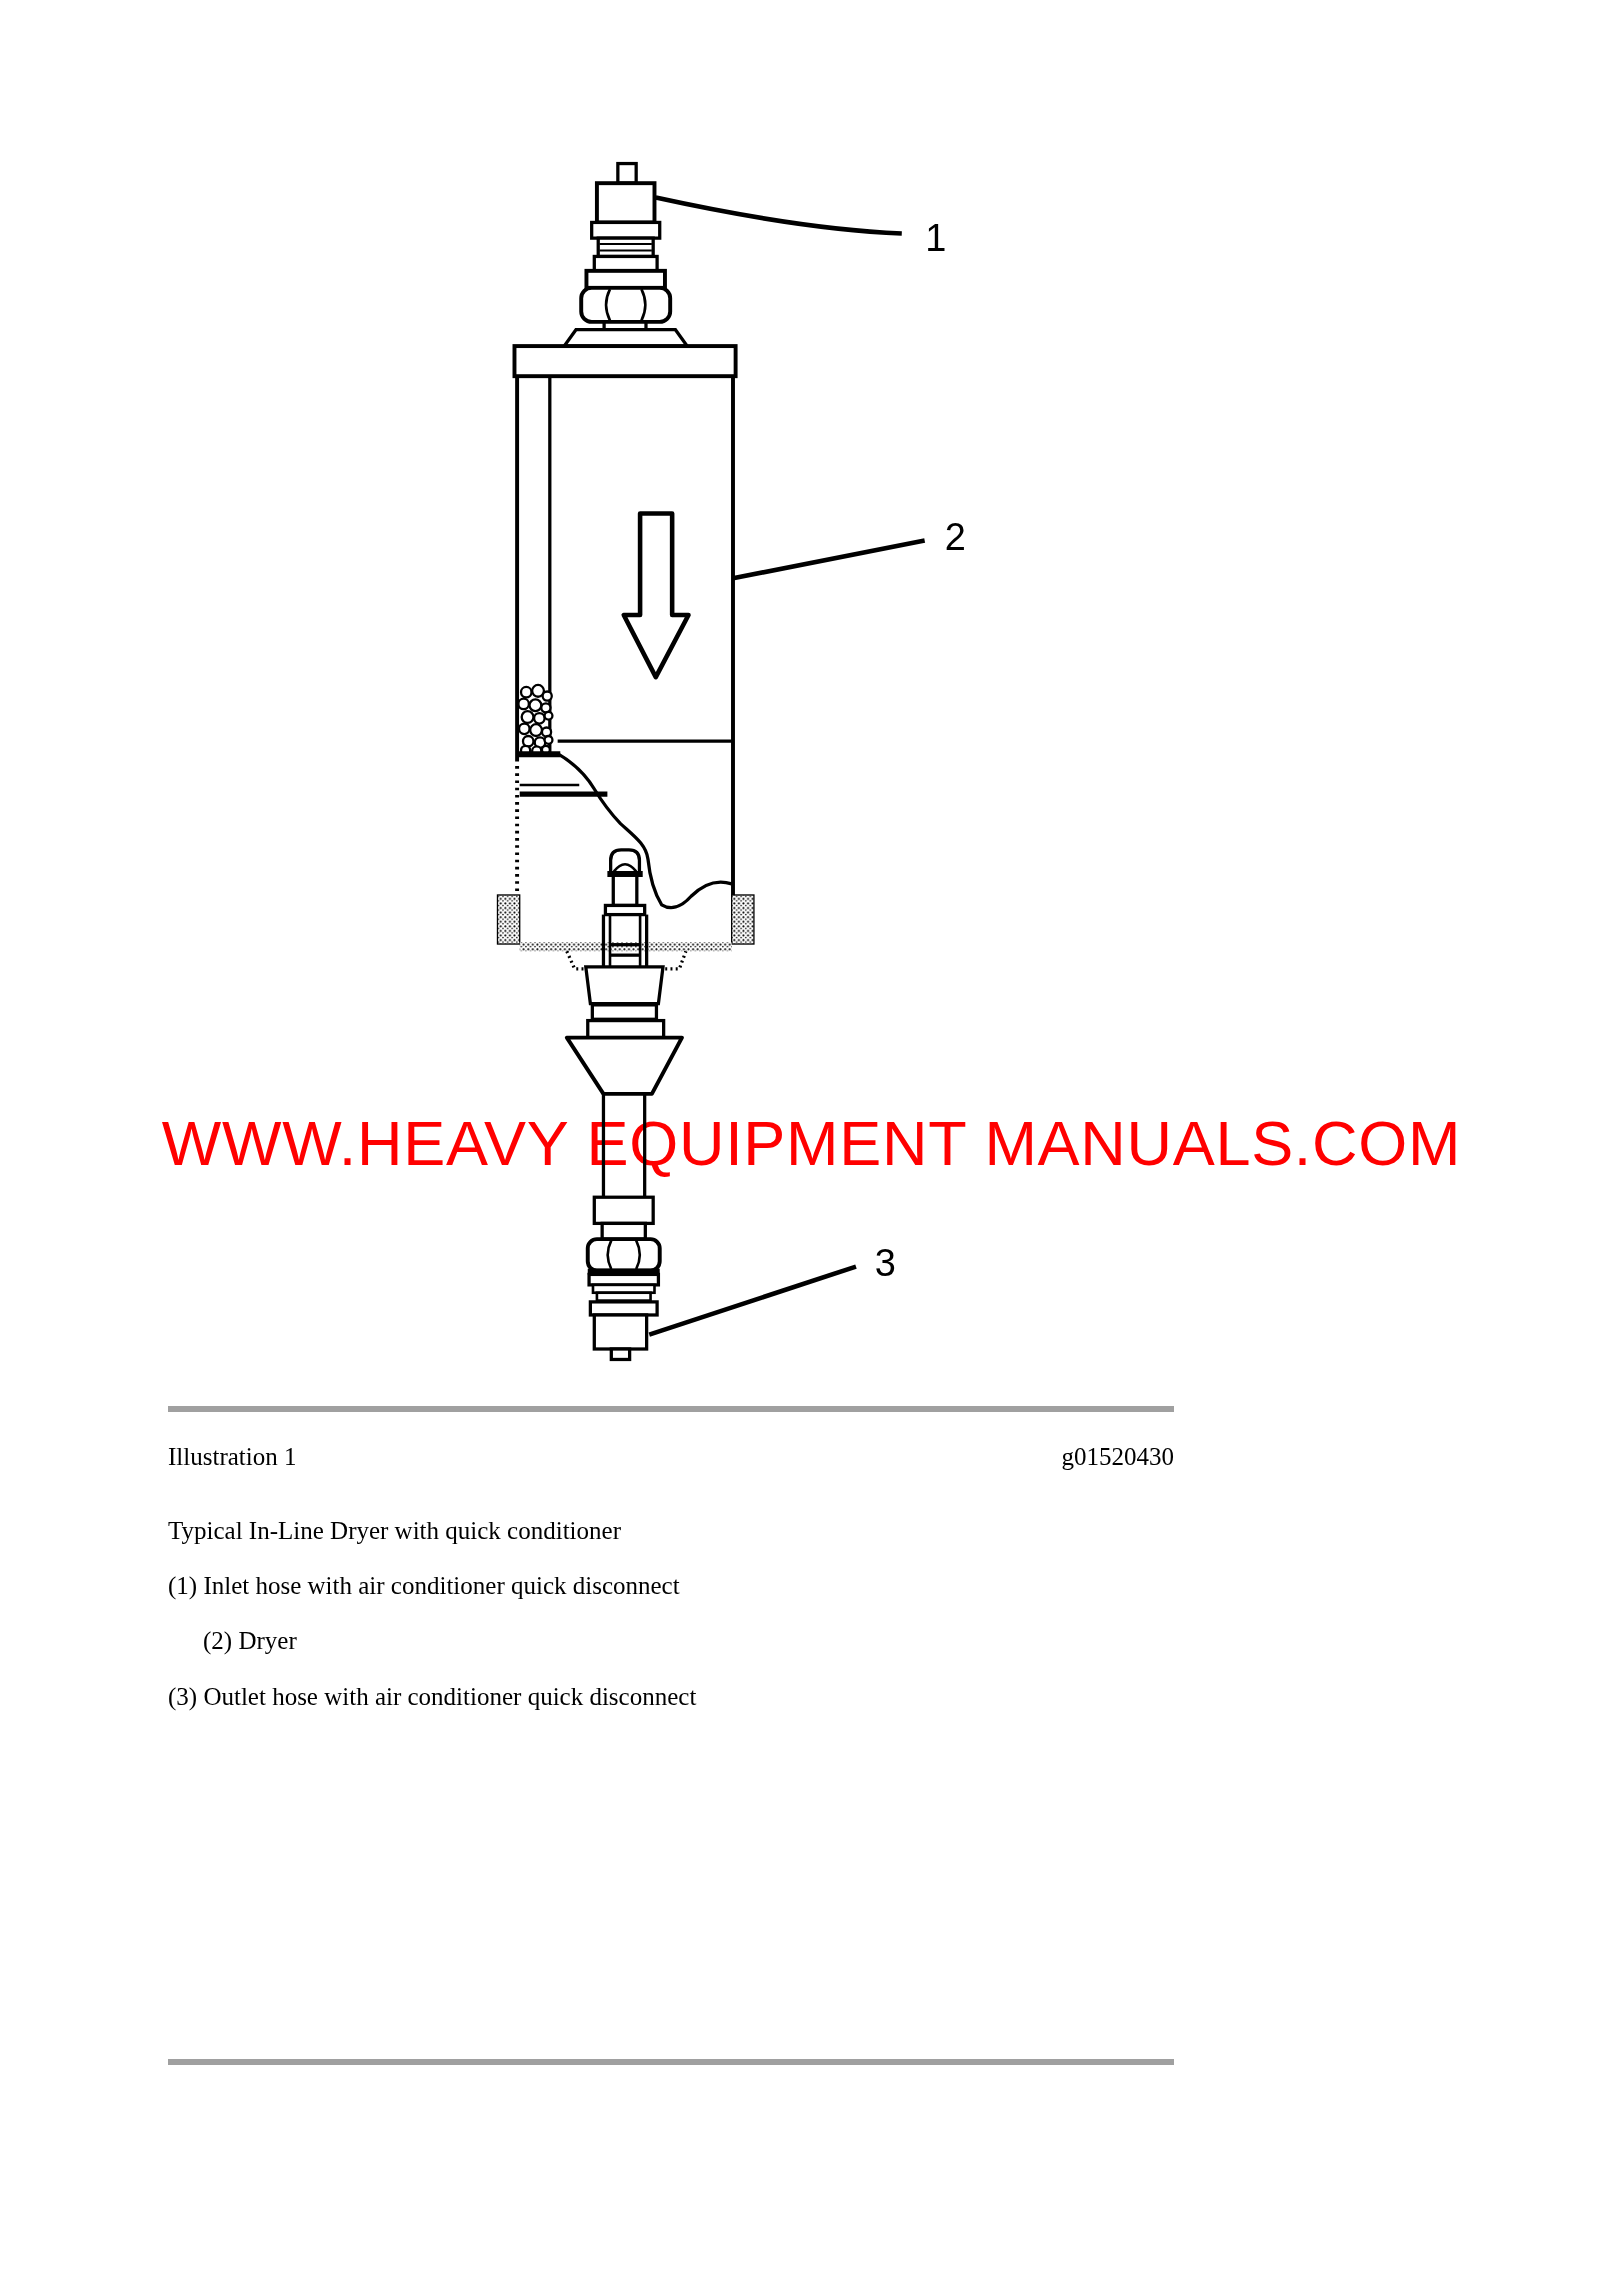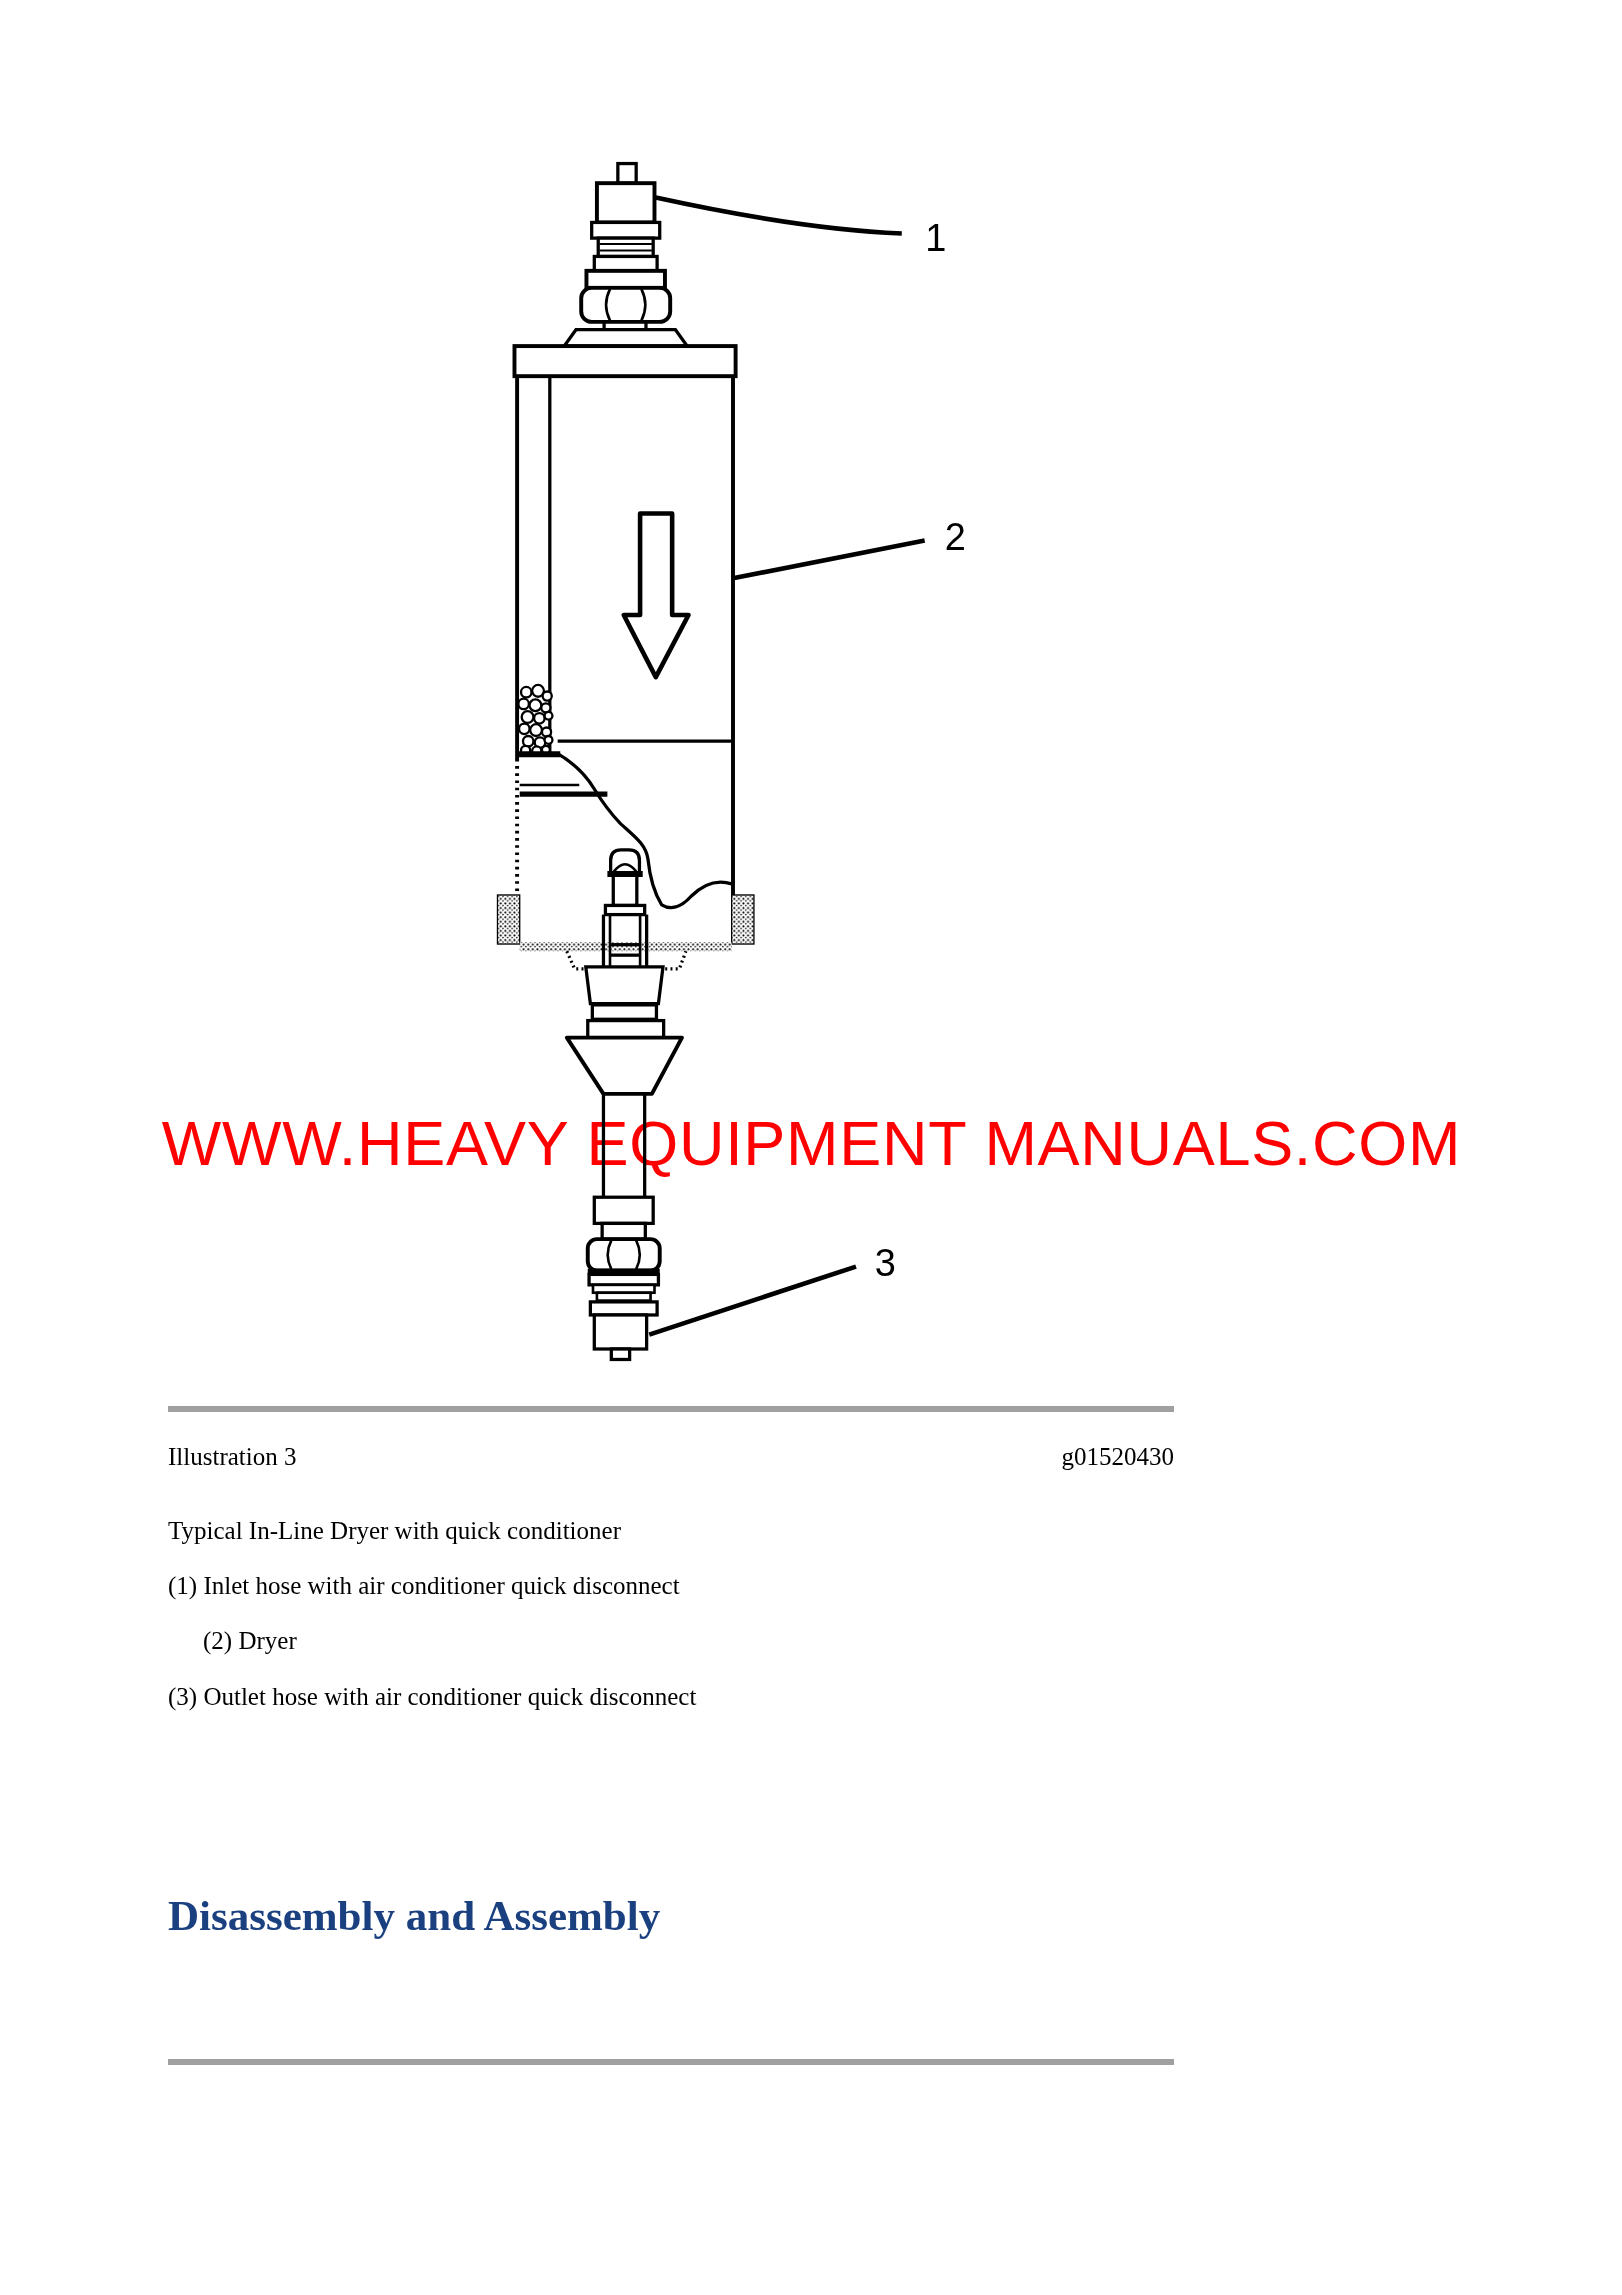--- a/index.html
+++ b/index.html
@@ -188,29 +188,28 @@
       <text x="1460" y="840" text-anchor="middle">2</text>
 
       <line class="k-line" x1="992" y1="2040" x2="1308" y2="1936" stroke-width="7"></line>
       <text x="1353" y="1950" text-anchor="middle">3</text>
     </g>
   </svg>
 
   <div class="rule top"></div>
 
   <div class="cap-row">
-    <span>Illustration 3</span>
+    <span>Illustration 1</span>
     <span class="fig-id">g01520430</span>
   </div>
 
   <div class="fig-title">Typical In-Line Dryer with quick conditioner</div>
 
   <div class="part-item part-0">(1) Inlet hose with air conditioner quick disconnect</div>
   <div class="part-item part-1">(2) Dryer</div>
   <div class="part-item part-2">(3) Outlet hose with air conditioner quick disconnect</div>
 
 
-  <div class="heading" style="color:#1B4080;">Disassembly and Assembly</div>
 
   <div class="rule bottom"></div>
 
 </div>
 
 
 </body></html>

